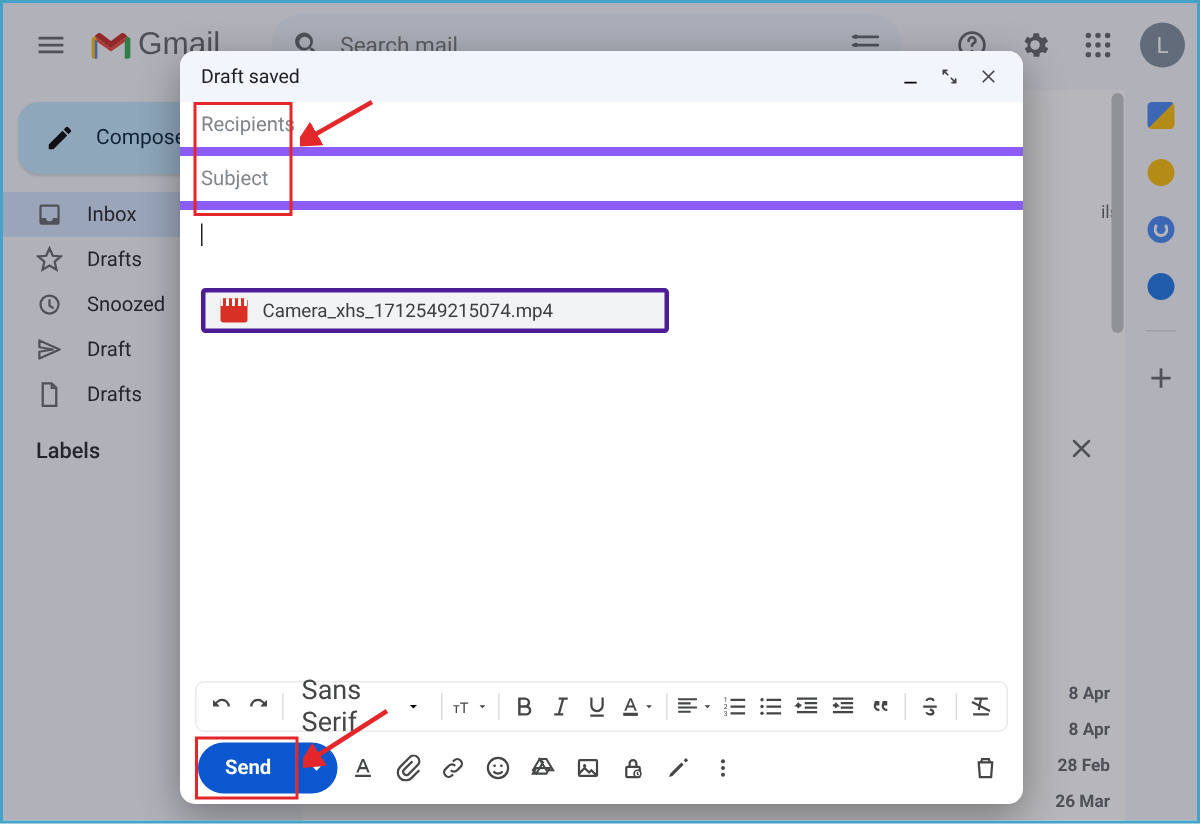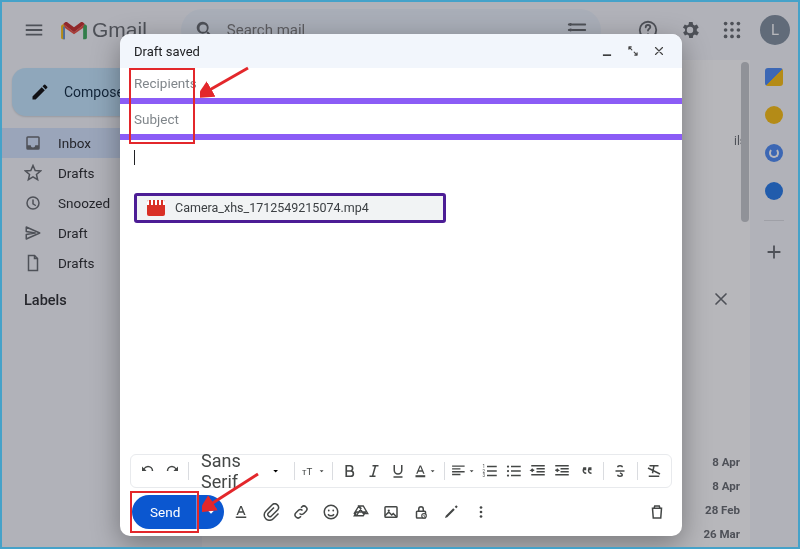--- a/index.html
+++ b/index.html
@@ -62,21 +62,21 @@
   .attachment-chip .aico { width:18px; height:16px; background:#d93025; border-radius:2px; position:relative; }
   .attachment-chip .aico::before { content:""; position:absolute; top:0; left:0; right:0; height:5px; background:repeating-linear-gradient(90deg,#fff 0 2px,#d93025 2px 4px); border-radius:2px 2px 0 0;}
 
   .fmt-bar { height: 34px; border: 1px solid #e8eaed; border-radius: 6px; margin: 0 10px; display: flex; align-items: center; padding: 0 6px; gap: 3px; }
   .fmt-bar .fbtn, .tool-row .tbtn { width: 26px; height: 26px; display: flex; align-items: center; justify-content: center; color: #444746; border-radius: 4px; cursor: pointer; }
   .fmt-bar .fbtn svg, .tool-row .tbtn svg { width: 18px; height: 18px; fill: currentColor; }
   .font-dd { font-size: 18px; color: #444746; padding: 0 6px; display:flex; align-items:center; gap:4px; cursor:pointer;}
   .font-dd svg{width:14px;height:14px;}
   .sep { width:1px; height:18px; background:#dadce0; margin:0 3px; }
   .tool-row { height: 48px; display: flex; align-items: center; padding: 0 12px; gap: 4px; }
-  .send-btn { height: 34px; background: #0b57d0; border-radius: 18px; display: flex; align-items: center; color: #fff; font-size: 13.5px; font-weight: 400; cursor: pointer; overflow:hidden; }
+  .send-btn { height: 34px; background: #0b57d0; border-radius: 18px; display: flex; align-items: center; color: #fff; font-size: 13.5px; font-weight: 700; cursor: pointer; overflow:hidden; }
   .send-main { padding: 0 16px 0 18px; }
   .send-split { width: 28px; height: 100%; border-left: 1px solid rgba(255,255,255,0.35); display:flex; align-items:center; justify-content:center; }
   .send-split svg { width: 14px; height:14px; fill:#fff; }
   .tool-row .spacer { flex:1; }
 
   
   .redbox { position: absolute; border: 2px solid #e3272b; z-index: 350; pointer-events: none; }
   .arrow { position:absolute; z-index:360; pointer-events:none; }
 </style>
 </head>

